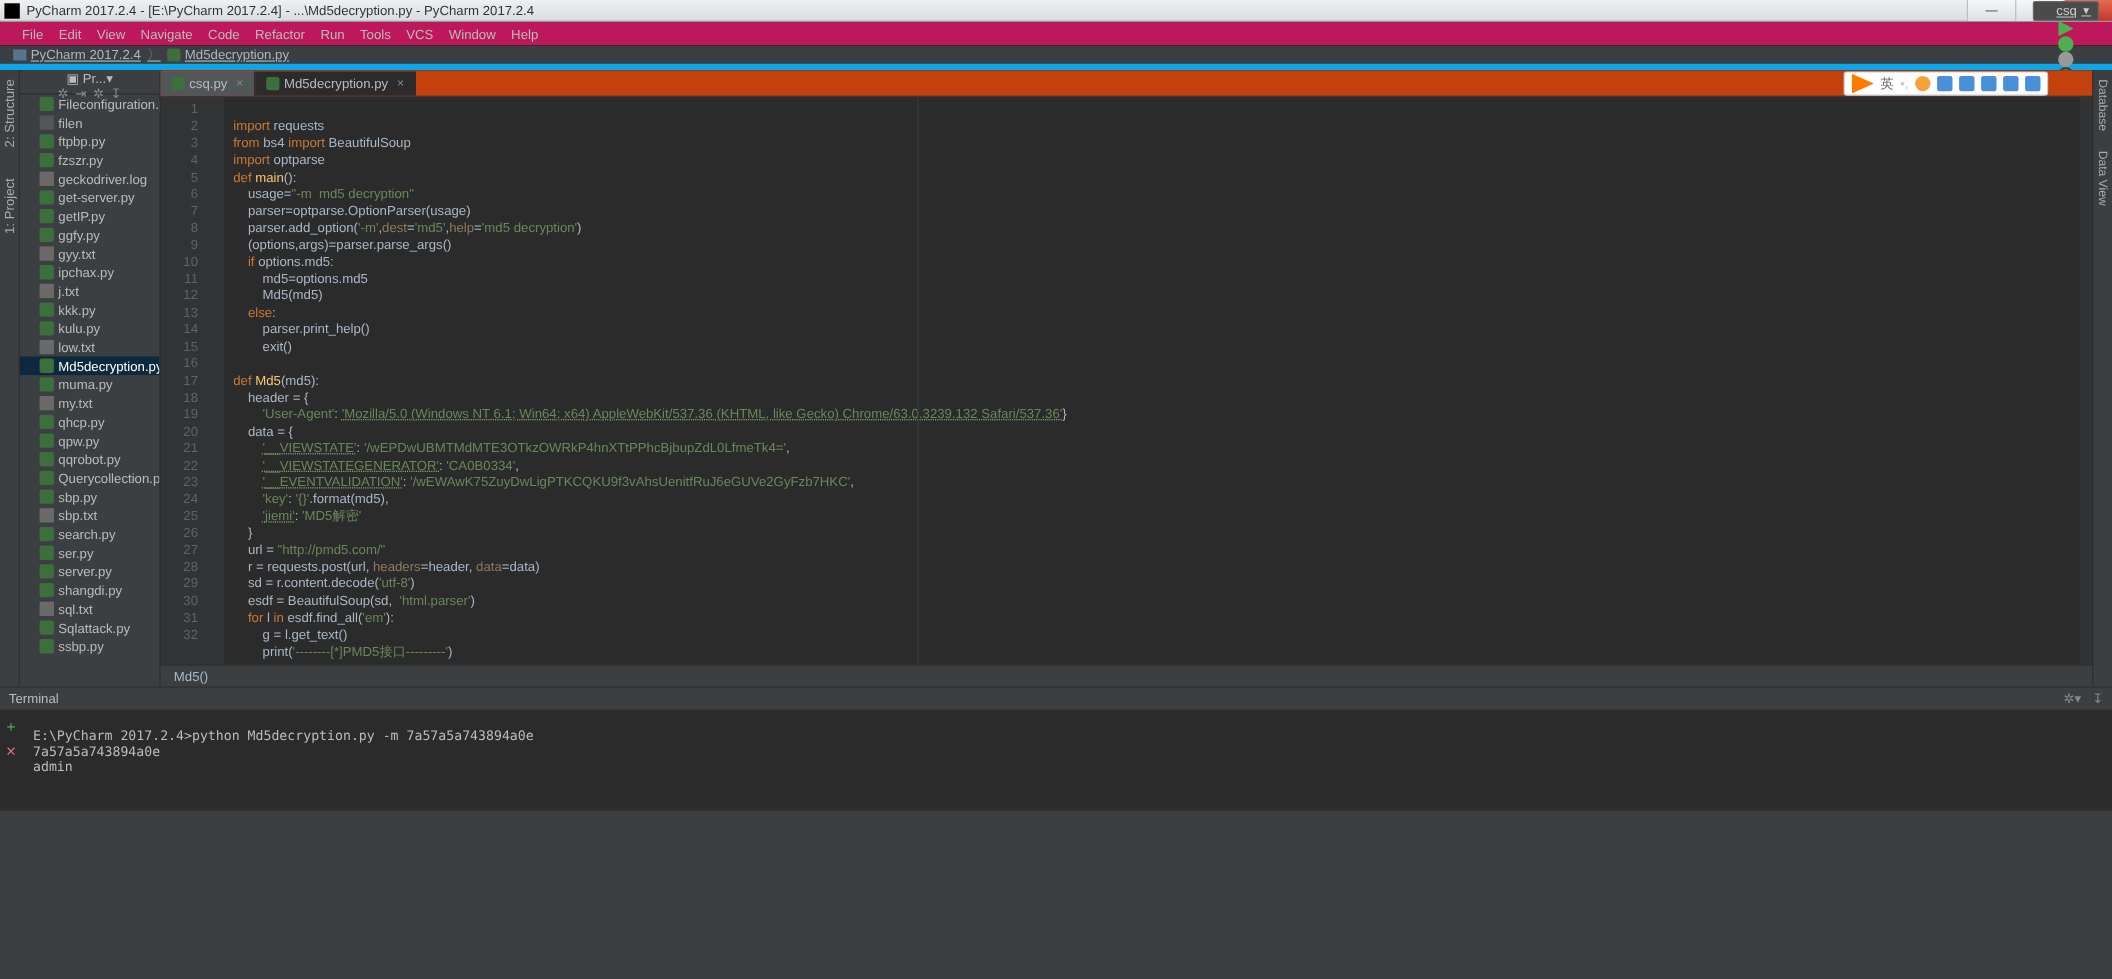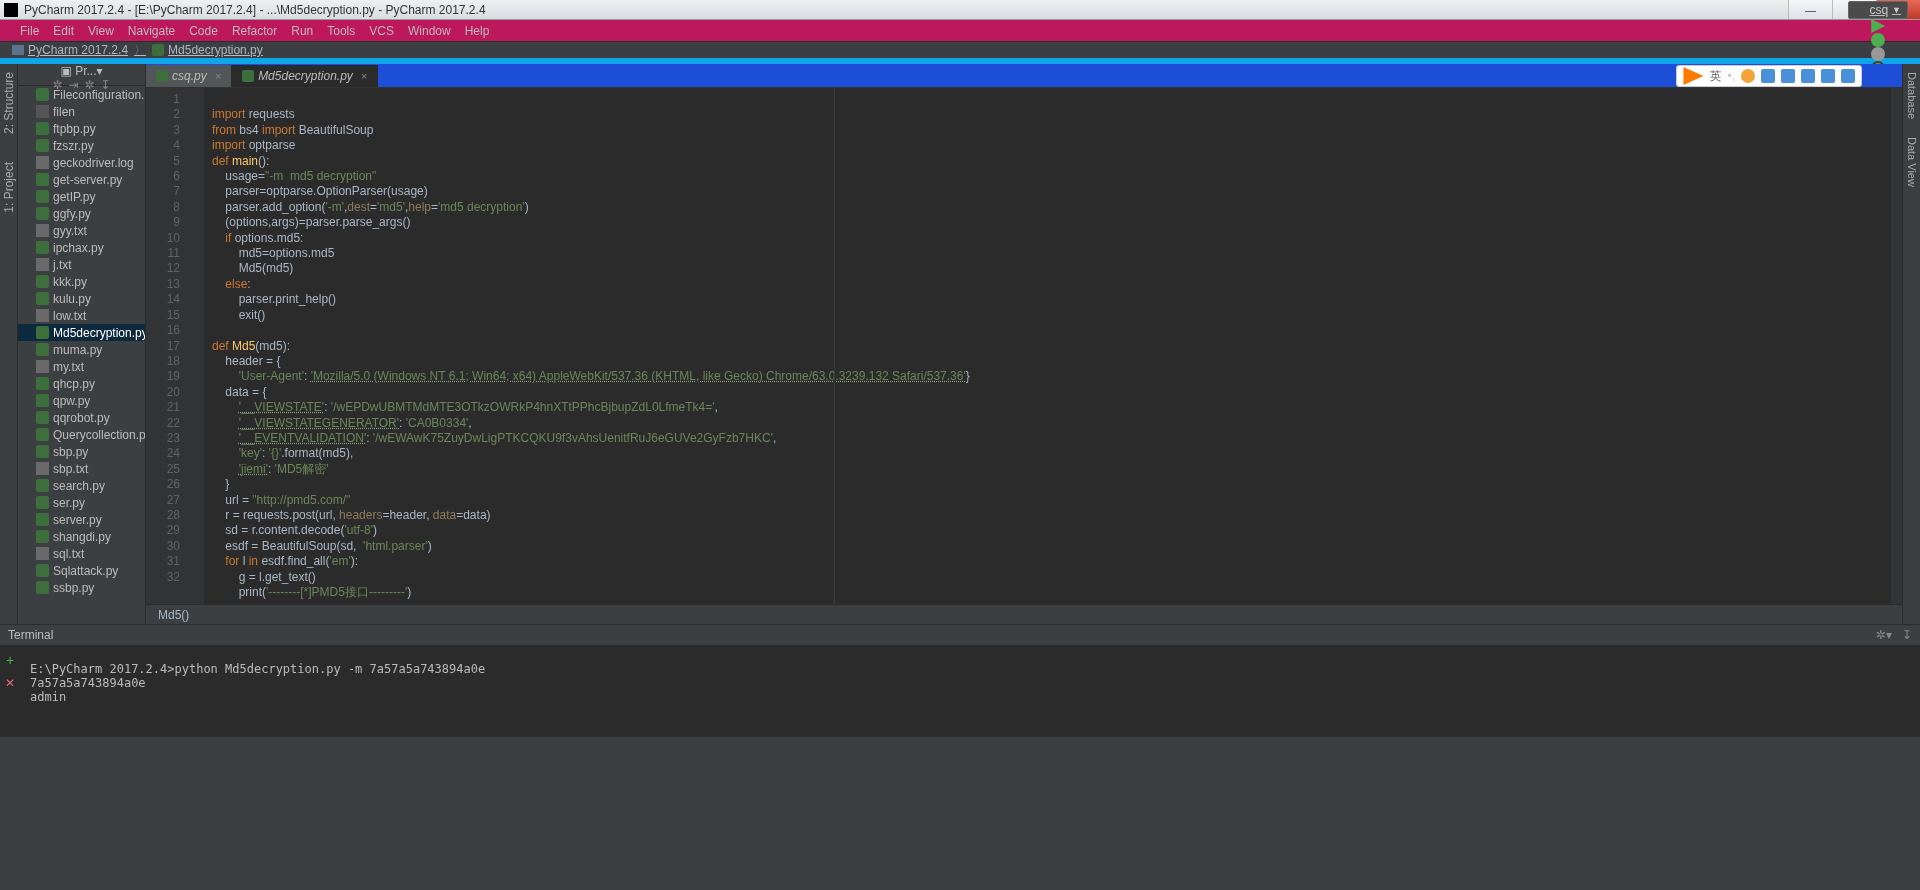--- a/index.html
+++ b/index.html
@@ -37,21 +37,21 @@
 .projHdr { height:22px; display:flex; align-items:center; justify-content:space-between; padding:0 4px; border-bottom:1px solid #2b2b2b;flex-direction:column; }
 .projHdr .tools { display:flex; gap:6px; color:#888; font-size:10px; }
 .projTree { flex:1; overflow-y:auto; overflow-x:hidden; }
 .treeItem { height:17px; display:flex; align-items:center; gap:4px; padding-left:18px; color:#bbb; font-size:12px; cursor:default; white-space:nowrap; }
 .treeItem.selected { background:#0d293e; color:#fff; }
 .ticon { width:13px; height:13px; display:inline-block; flex-shrink:0; }
 .ti-py { background:#3c6f3c; border-radius:2px; }
 .ti-txt { background:#6a6a6a; }
 .ti-unk { background:#555; }
 .editorWrap { flex:1; display:flex; flex-direction:column; background:#2b2b2b; position:relative; }
-.tabBar { height:24px; background:#1d4ed8; display:flex; align-items:flex-end; border-bottom:1px solid #323232;font-style:italic; }
+.tabBar { height:24px; background:#c2410c; display:flex; align-items:flex-end; border-bottom:1px solid #323232; }
 .filetab { height:22px; display:flex; align-items:center; gap:4px; padding:0 10px; color:#bbb; background:#515658; border-right:1px solid #2b2b2b; font-size:12px; }
 .filetab.active { background:#2b2b2b; }
 .filetab .pi { width:12px; height:12px; display:inline-block; background:#3c6f3c; border-radius:2px; }
 .filetab .cx { color:#888; font-size:11px; margin-left:4px; }
 .editor { flex:1; display:flex; font-family:Consolas,monospace; font-size:12px; line-height:15.4px; overflow:hidden; position:relative; }
 .gutter { width:44px; text-align:right; color:#606366; padding:4px 10px 0 0; background:#313335; user-select:none; }
 .foldcol { width:14px; background:#313335; padding-top:4px; position:relative; }
 .code { flex:1; padding:4px 0 0 8px; position:relative; color:#a9b7c6; white-space:pre; }
 .code .kw { color:#cc7832; }
 .code .st { color:#6a8759; }

